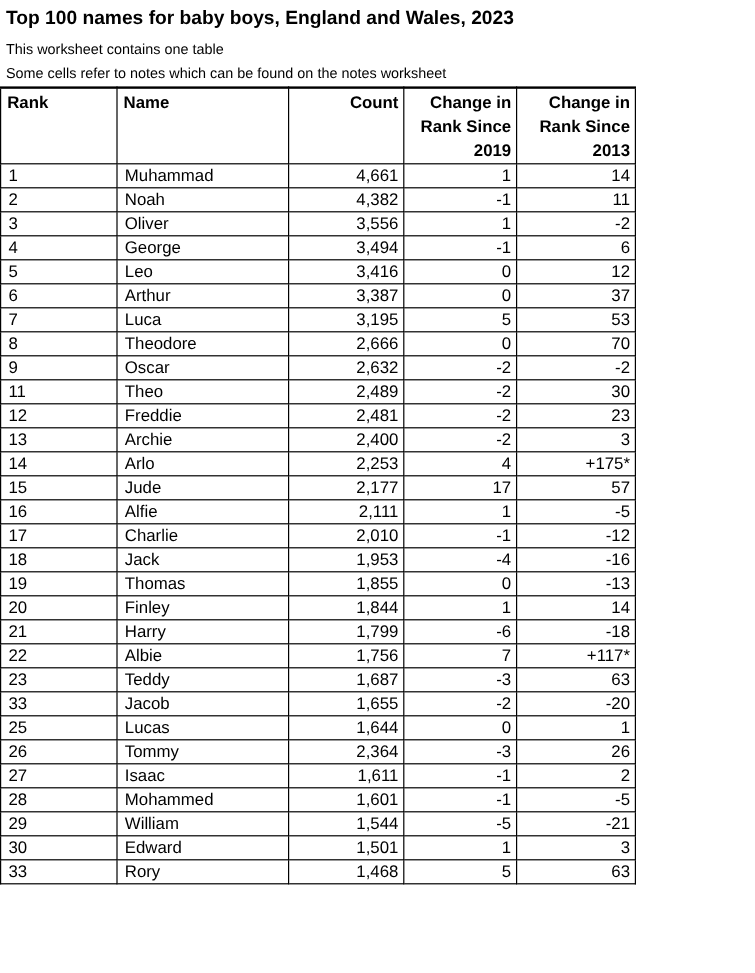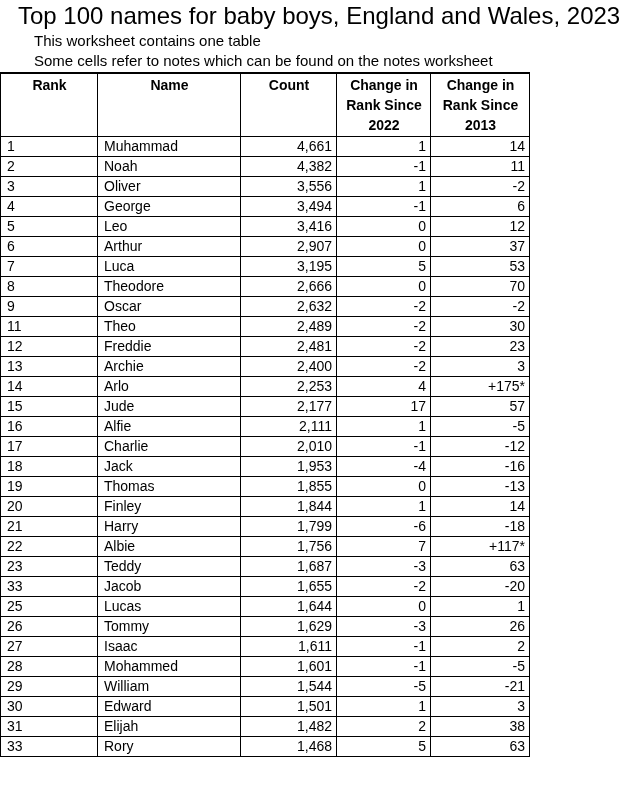--- a/index.html
+++ b/index.html
@@ -11,31 +11,30 @@
     height: 811px;
     background: #ffffff;
     color: #000000;
     font-family: "Liberation Sans", sans-serif;
     overflow: hidden;
   }
   .header-block {
     padding: 4px 0 0 5px;
   }
   .page-title {
-    font-size: 24px;
-    font-weight: normal;
+    font-size: 16px;
+    font-weight: bold;
     line-height: 24px;
-    margin: 0 0 3px 13px;
+    margin: 0 0 3px 0;
     white-space: nowrap;
   }
   .subtitle-line {
-    font-size: 15px;
+    font-size: 12px;
     line-height: 20px;
     white-space: nowrap;
-    margin-left: 29px;
   }
   table.names-table {
     border-collapse: collapse;
     table-layout: fixed;
     width: 529px;
     margin-top: 1px;
     border-top: 2px solid #000;
   }
   .names-table th,
   .names-table td {
@@ -43,21 +42,20 @@
     font-size: 14px;
     overflow: hidden;
     box-sizing: border-box;
   }
   .names-table th {
     font-weight: bold;
     vertical-align: top;
     line-height: 20px;
     height: 63px;
     padding: 1px 4px 0 5px;
-    text-align: center;
   }
   .names-table td {
     line-height: 19px;
     height: 19px;
     padding: 0 4px 0 6px;
     white-space: nowrap;
   }
   .al { text-align: left; }
   .ar { text-align: right; }
   col.c-rank   { width: 97px; }
@@ -81,21 +79,21 @@
     <col class="c-name">
     <col class="c-count">
     <col class="c-ch2022">
     <col class="c-ch2013">
   </colgroup>
   <thead>
     <tr>
       <th class="al">Rank</th>
       <th class="al">Name</th>
       <th class="ar">Count</th>
-      <th class="ar">Change in Rank Since 2022</th>
+      <th class="ar">Change in Rank Since 2019</th>
       <th class="ar">Change in Rank Since 2013</th>
     </tr>
   </thead>
   <tbody>
       <tr>
         <td class="al">1</td>
         <td class="al">Muhammad</td>
         <td class="ar">4,661</td>
         <td class="ar">1</td>
         <td class="ar">14</td>
@@ -124,21 +122,21 @@
       <tr>
         <td class="al">5</td>
         <td class="al">Leo</td>
         <td class="ar">3,416</td>
         <td class="ar">0</td>
         <td class="ar">12</td>
       </tr>
       <tr>
         <td class="al">6</td>
         <td class="al">Arthur</td>
-        <td class="ar">2,907</td>
+        <td class="ar">3,387</td>
         <td class="ar">0</td>
         <td class="ar">37</td>
       </tr>
       <tr>
         <td class="al">7</td>
         <td class="al">Luca</td>
         <td class="ar">3,195</td>
         <td class="ar">5</td>
         <td class="ar">53</td>
       </tr>
@@ -257,21 +255,21 @@
       <tr>
         <td class="al">25</td>
         <td class="al">Lucas</td>
         <td class="ar">1,644</td>
         <td class="ar">0</td>
         <td class="ar">1</td>
       </tr>
       <tr>
         <td class="al">26</td>
         <td class="al">Tommy</td>
-        <td class="ar">1,629</td>
+        <td class="ar">2,364</td>
         <td class="ar">-3</td>
         <td class="ar">26</td>
       </tr>
       <tr>
         <td class="al">27</td>
         <td class="al">Isaac</td>
         <td class="ar">1,611</td>
         <td class="ar">-1</td>
         <td class="ar">2</td>
       </tr>
@@ -290,27 +288,20 @@
         <td class="ar">-21</td>
       </tr>
       <tr>
         <td class="al">30</td>
         <td class="al">Edward</td>
         <td class="ar">1,501</td>
         <td class="ar">1</td>
         <td class="ar">3</td>
       </tr>
       <tr>
-        <td class="al">31</td>
-        <td class="al">Elijah</td>
-        <td class="ar">1,482</td>
-        <td class="ar">2</td>
-        <td class="ar">38</td>
-      </tr>
-      <tr>
         <td class="al">33</td>
         <td class="al">Rory</td>
         <td class="ar">1,468</td>
         <td class="ar">5</td>
         <td class="ar">63</td>
       </tr>
     </tbody>
 </table>
 
 </body></html>

